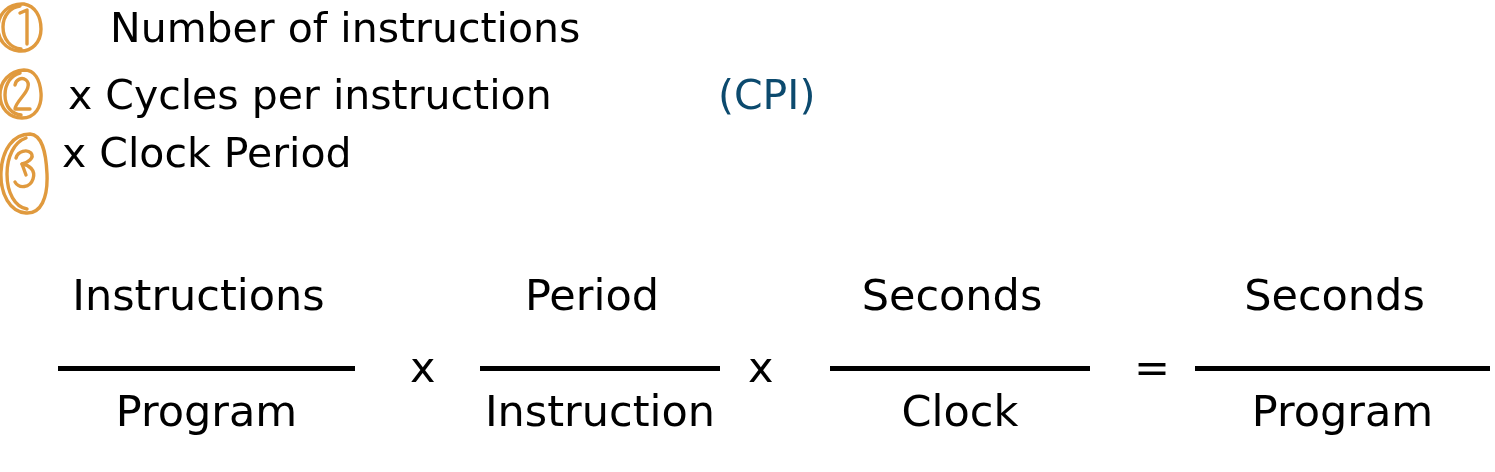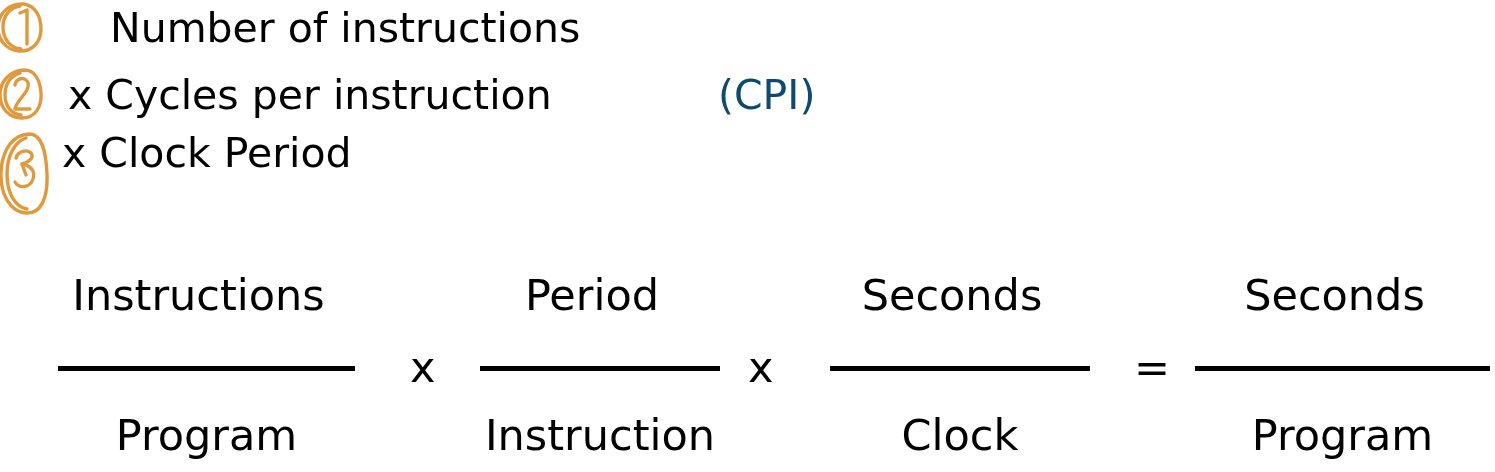--- a/index.html
+++ b/index.html
@@ -83,21 +83,21 @@
     left: 0;
     right: 0;
     top: 108px;
     height: 5px;
     background: #000000;
   }
   .frac .den {
     position: absolute;
     left: 0;
     right: 0;
-    top: 156px;
+    top: 132px;
     white-space: nowrap;
   }
 
   
   #frac-ipp { left: 58px;   width: 297px; }
   #frac-cpi { left: 480px;  width: 240px; }
   #frac-spc { left: 830px;  width: 260px; }
   #frac-spp { left: 1195px; width: 295px; }
 
   .op {

